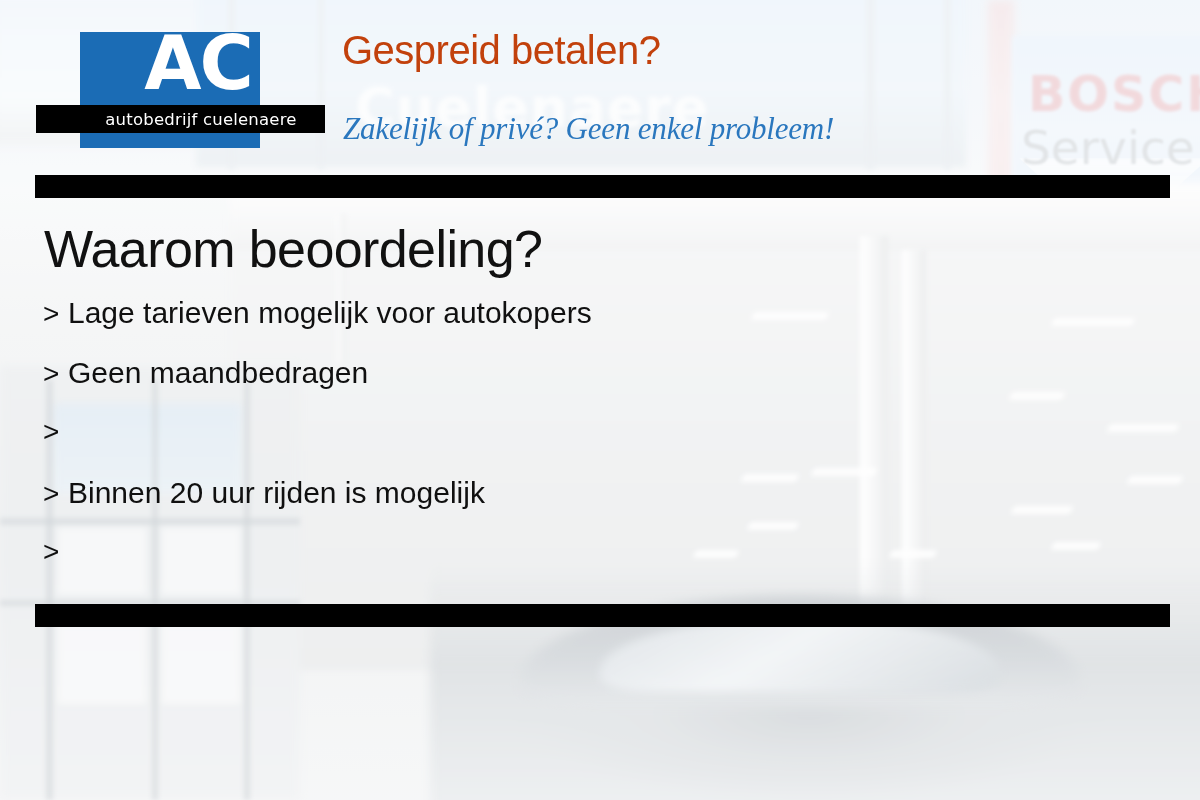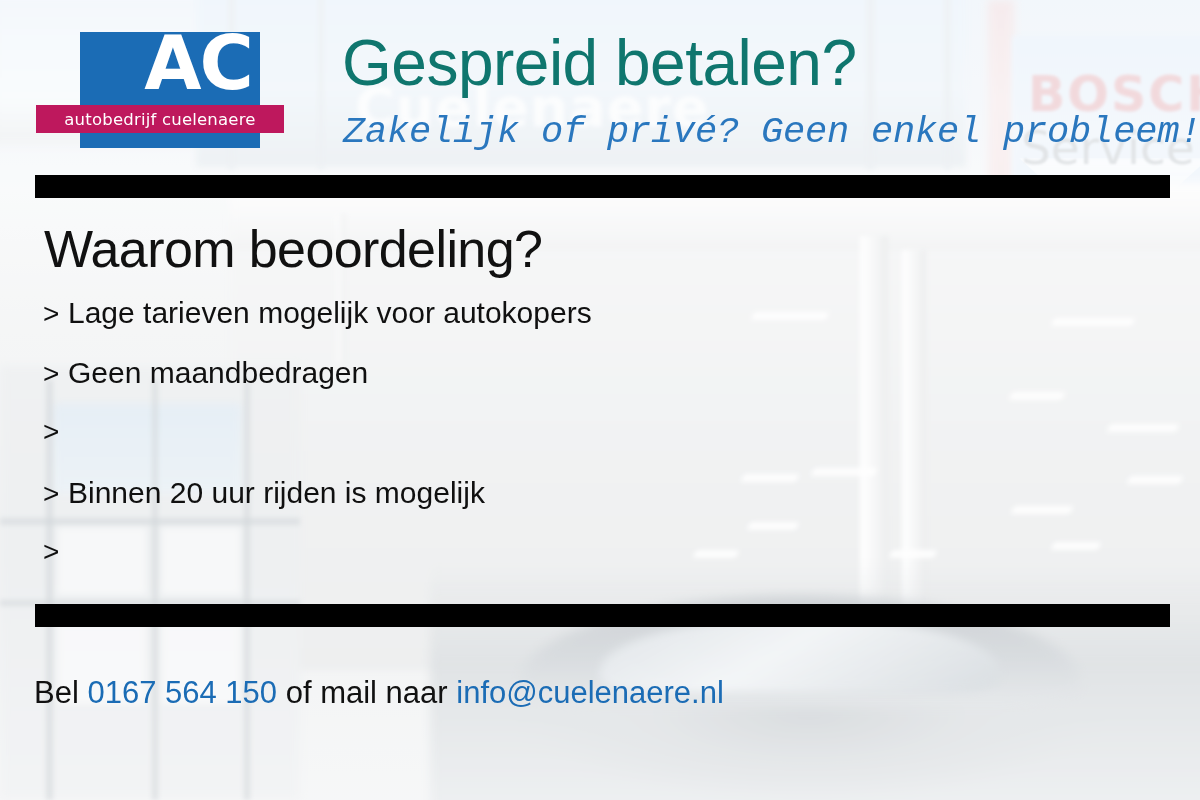--- a/index.html
+++ b/index.html
@@ -270,55 +270,56 @@
     color: #ffffff;
     line-height: 1;
     margin-left: 16px;
   }
   .logo-red {
     position: absolute;
     left: -44px;
     top: 73px;
     width: 248px;
     height: 28px;
-    background: #be185d;
+    background: #000000;
     display: flex;
     align-items: center;
     justify-content: center;
+    padding-left: 41px;
   }
   .logo-red span {
     font-family: "DejaVu Sans", sans-serif;
     font-size: 16.5px;
     font-weight: 400;
     color: #ffffff;
     letter-spacing: .2px;
     white-space: nowrap;
   }
 
   
   .headline {
     position: absolute;
     left: 342px;
     top: 28px;
     font-family: "Liberation Sans", sans-serif;
     font-weight: 400;
-    font-size: 64px;
+    font-size: 40px;
     line-height: 1.1;
-    color: #0f766e;
+    color: #c2410c;
     letter-spacing: -.5px;
     white-space: nowrap;
   }
   .subline {
     position: absolute;
     left: 343px;
     top: 111px;
-    font-family: Liberation Mono, monospace;
+    font-family: Liberation Serif, serif;
     font-style: italic;
     font-weight: 400;
-    font-size: 37px;
+    font-size: 31px;
     color: #2a77be;
     letter-spacing: -.2px;
     white-space: nowrap;
   }
 
   
   .rule {
     position: absolute;
     left: 35px;
     width: 1135px;
@@ -475,17 +476,16 @@
         <span>Binnen 20 uur rijden is mogelijk</span>
       </li>
       <li>
         <span class="chev">&gt;</span>
       </li>
     </ul>
 
     <div class="rule rule-bottom"></div>
 
     <div class="footer">
-      <div><span>Bel </span><span class="accent">0167 564 150</span><span> of mail naar </span><span class="accent">info@cuelenaere.nl</span></div>
     </div>
 
   </div>
 </div>
 
 </body></html>

